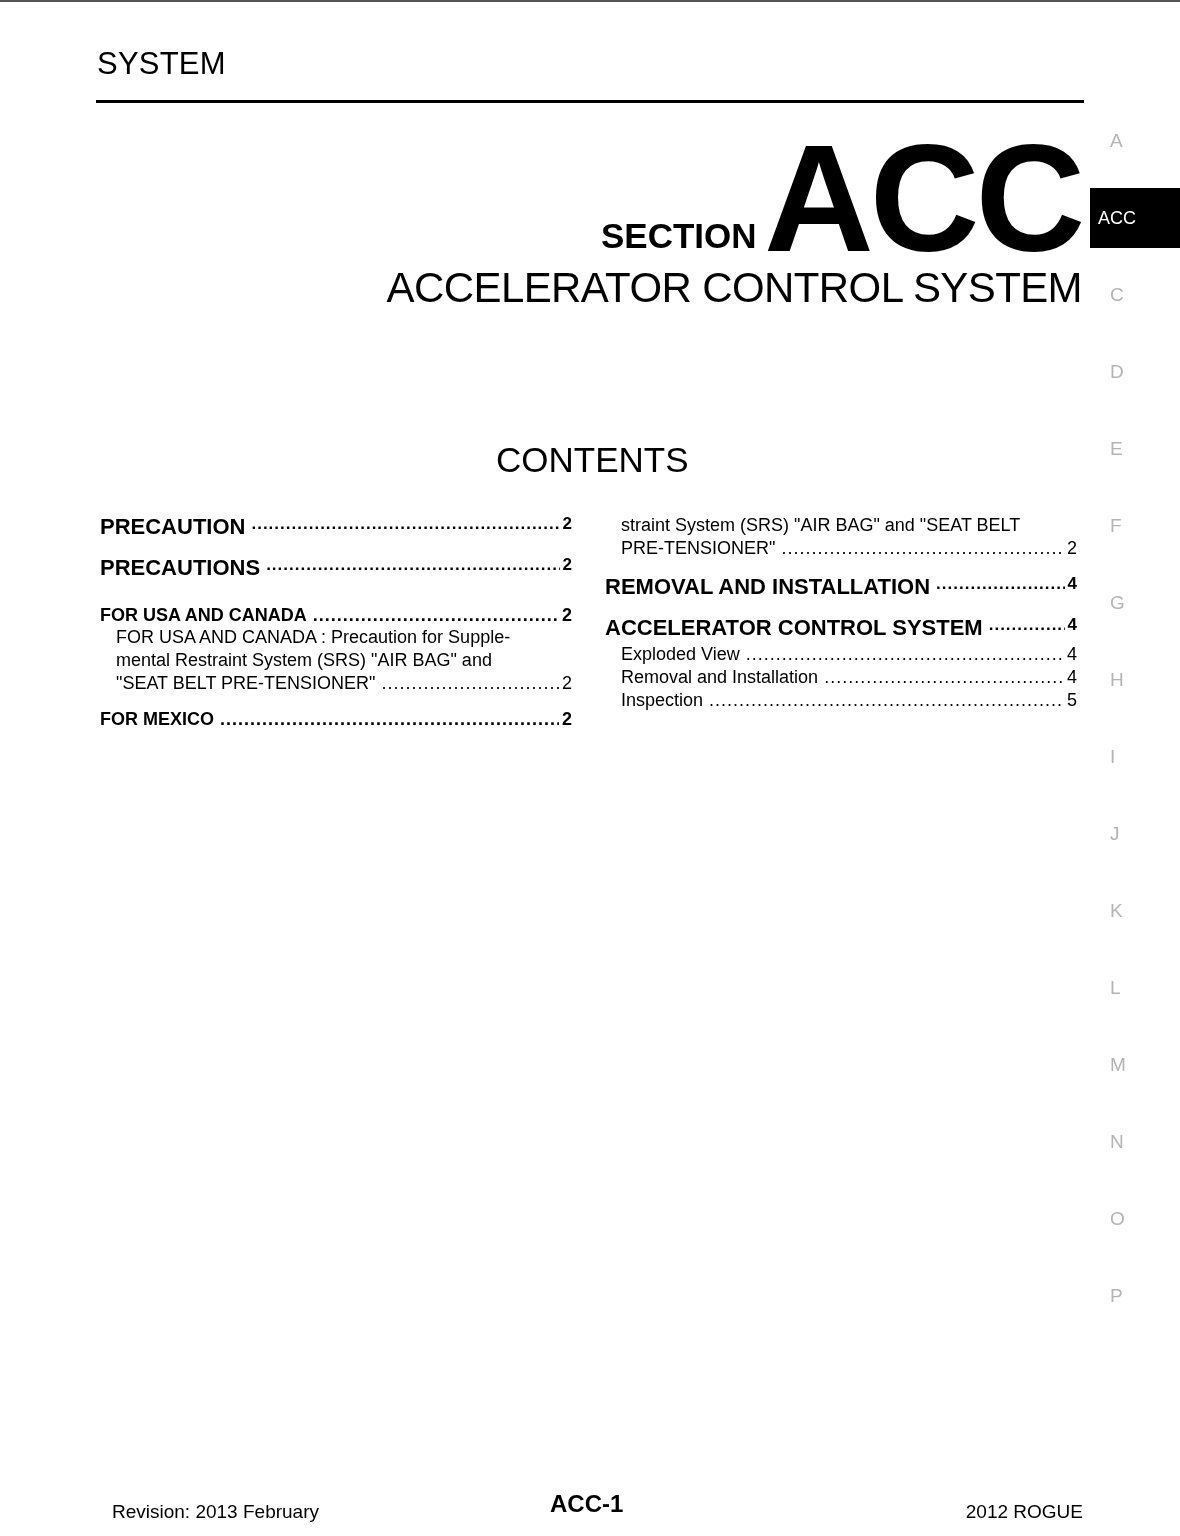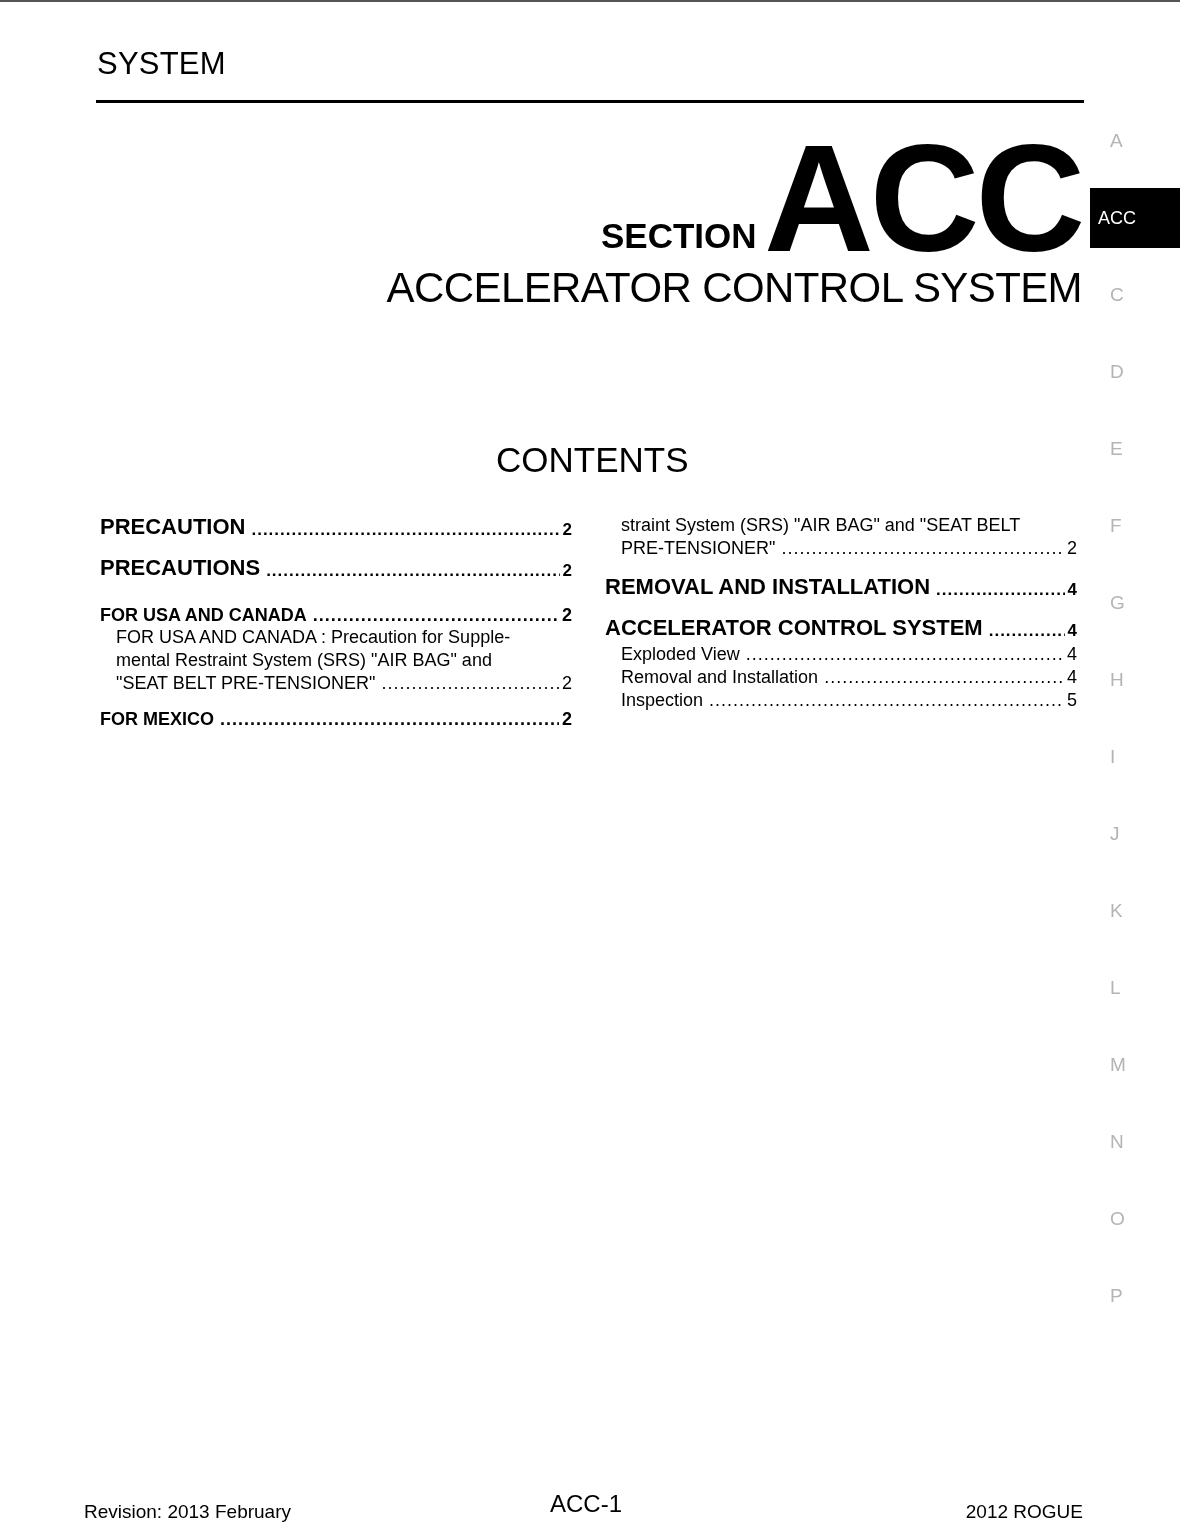--- a/index.html
+++ b/index.html
@@ -11,42 +11,42 @@
 
   .section-word { position: absolute; left: 601px; top: 216px; font-size: 35px; font-weight: bold; }
   .section-code { position: absolute; left: 764px; top: 122px; font-size: 152px; font-weight: bold; line-height: 152px; letter-spacing: -4px; }
   .section-title { position: absolute; right: 98px; top: 264px; font-size: 42px; letter-spacing: -0.6px; white-space: nowrap; }
   .contents-title { position: absolute; left: 496px; top: 440px; font-size: 35px; }
 
   .toc-col { position: absolute; }
   .col-left { left: 100px; top: 514px; width: 472px; }
   .col-right { left: 605px; top: 514px; width: 472px; }
 
-  .toc-entry { display: flex; align-items: flex-end; cursor: pointer; }
+  .toc-entry { display: flex; align-items: flex-start; cursor: pointer; }
   .toc-entry .label { white-space: nowrap; }
   .toc-entry .dots { flex: 1; overflow: hidden; white-space: nowrap; margin: 0 3px 0 6px; }
   .toc-entry .dots::before { content: "...................................................................................................................................................................................................................."; letter-spacing: 1px; }
   .toc-entry .page { white-space: nowrap; }
 
   .lvl1 { font-size: 22px; font-weight: bold; margin-bottom: 15px; }
   .lvl1 .page { font-size: 17px; }
   .lvl1 .dots { font-size: 17px; }
   .lvl2 { font-size: 18px; font-weight: bold; margin-bottom: 0px; }
   .lvl3 { font-size: 18px; padding-left: 16px; line-height: 23px; }
   .lvl3-multi { font-size: 18px; padding-left: 16px; line-height: 23px; }
   .lvl3-multi .line { display: block; }
 
   .gap-after { margin-bottom: 14px; }
 
   .tab-strip { position: absolute; left: 1090px; top: 120px; width: 90px; }
   .tab { position: absolute; left: 0; width: 90px; height: 60px; font-size: 19px; color: #b4b4b4; display: flex; align-items: center; padding-left: 20px; box-sizing: border-box; cursor: pointer; }
   .tab.active { background: #000; color: #fff; padding-left: 8px; font-size: 18px; }
 
-  .footer-left { position: absolute; left: 84px; top: 1501px; font-size: 19px; }
-  .footer-center { position: absolute; left: 550px; top: 1490px; font-size: 24px; font-weight: normal; }
+  .footer-left { position: absolute; left: 112px; top: 1501px; font-size: 19px; }
+  .footer-center { position: absolute; left: 550px; top: 1490px; font-size: 24px; font-weight: bold; }
   .footer-right { position: absolute; right: 97px; top: 1501px; font-size: 19px; margin-left: 40px; }
 </style>
 </head>
 <body>
 
 <div class="top-border"></div>
 
 <div class="engine">SYSTEM</div>
 <div class="rule"></div>
 

